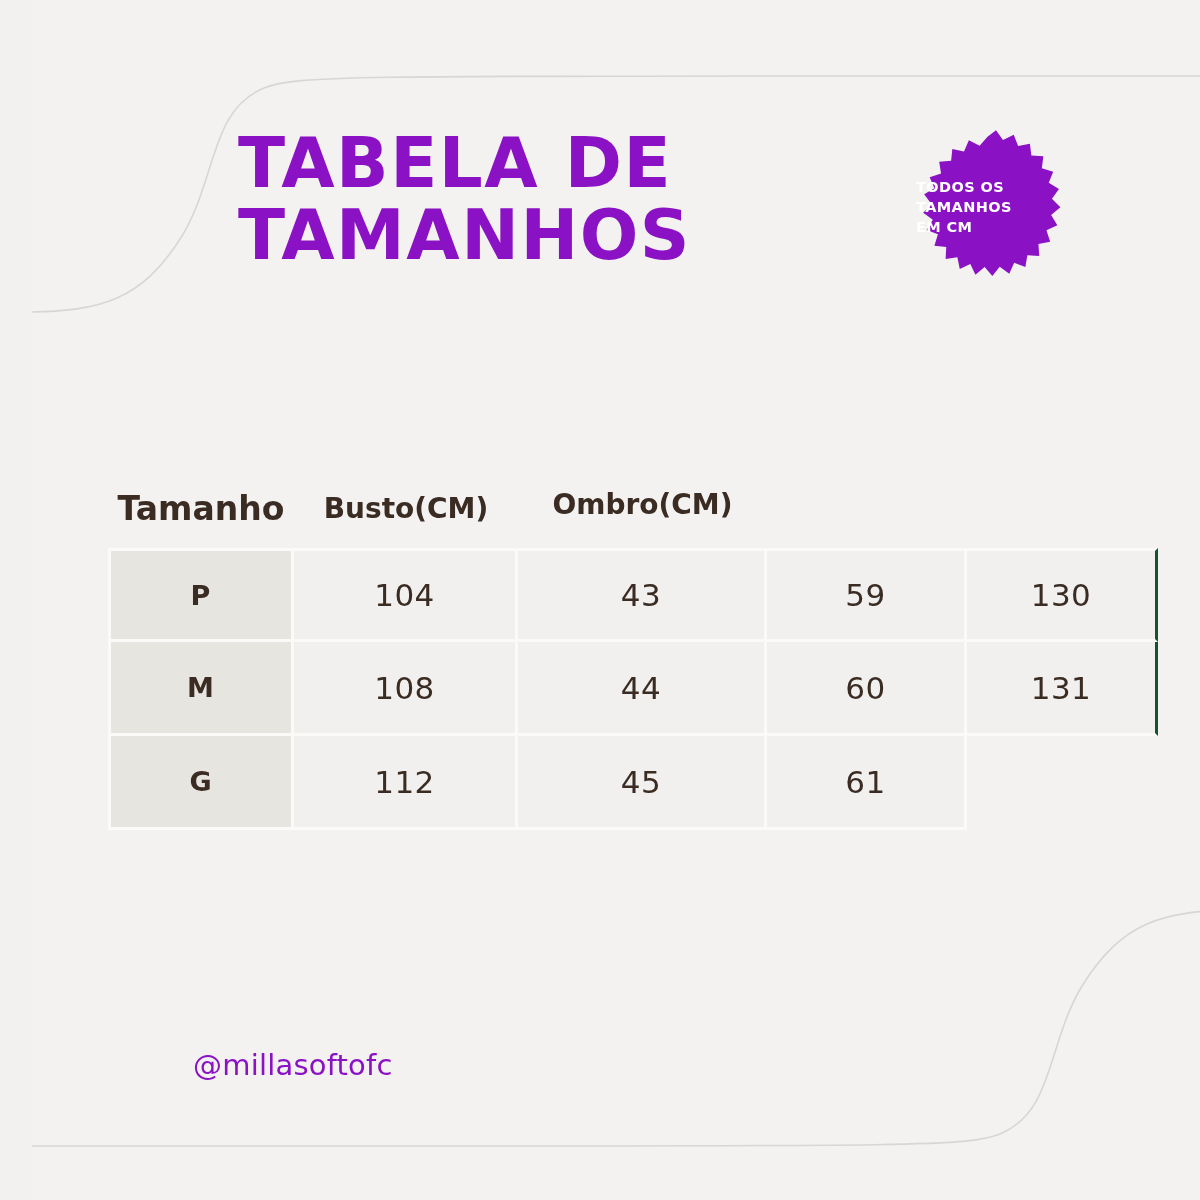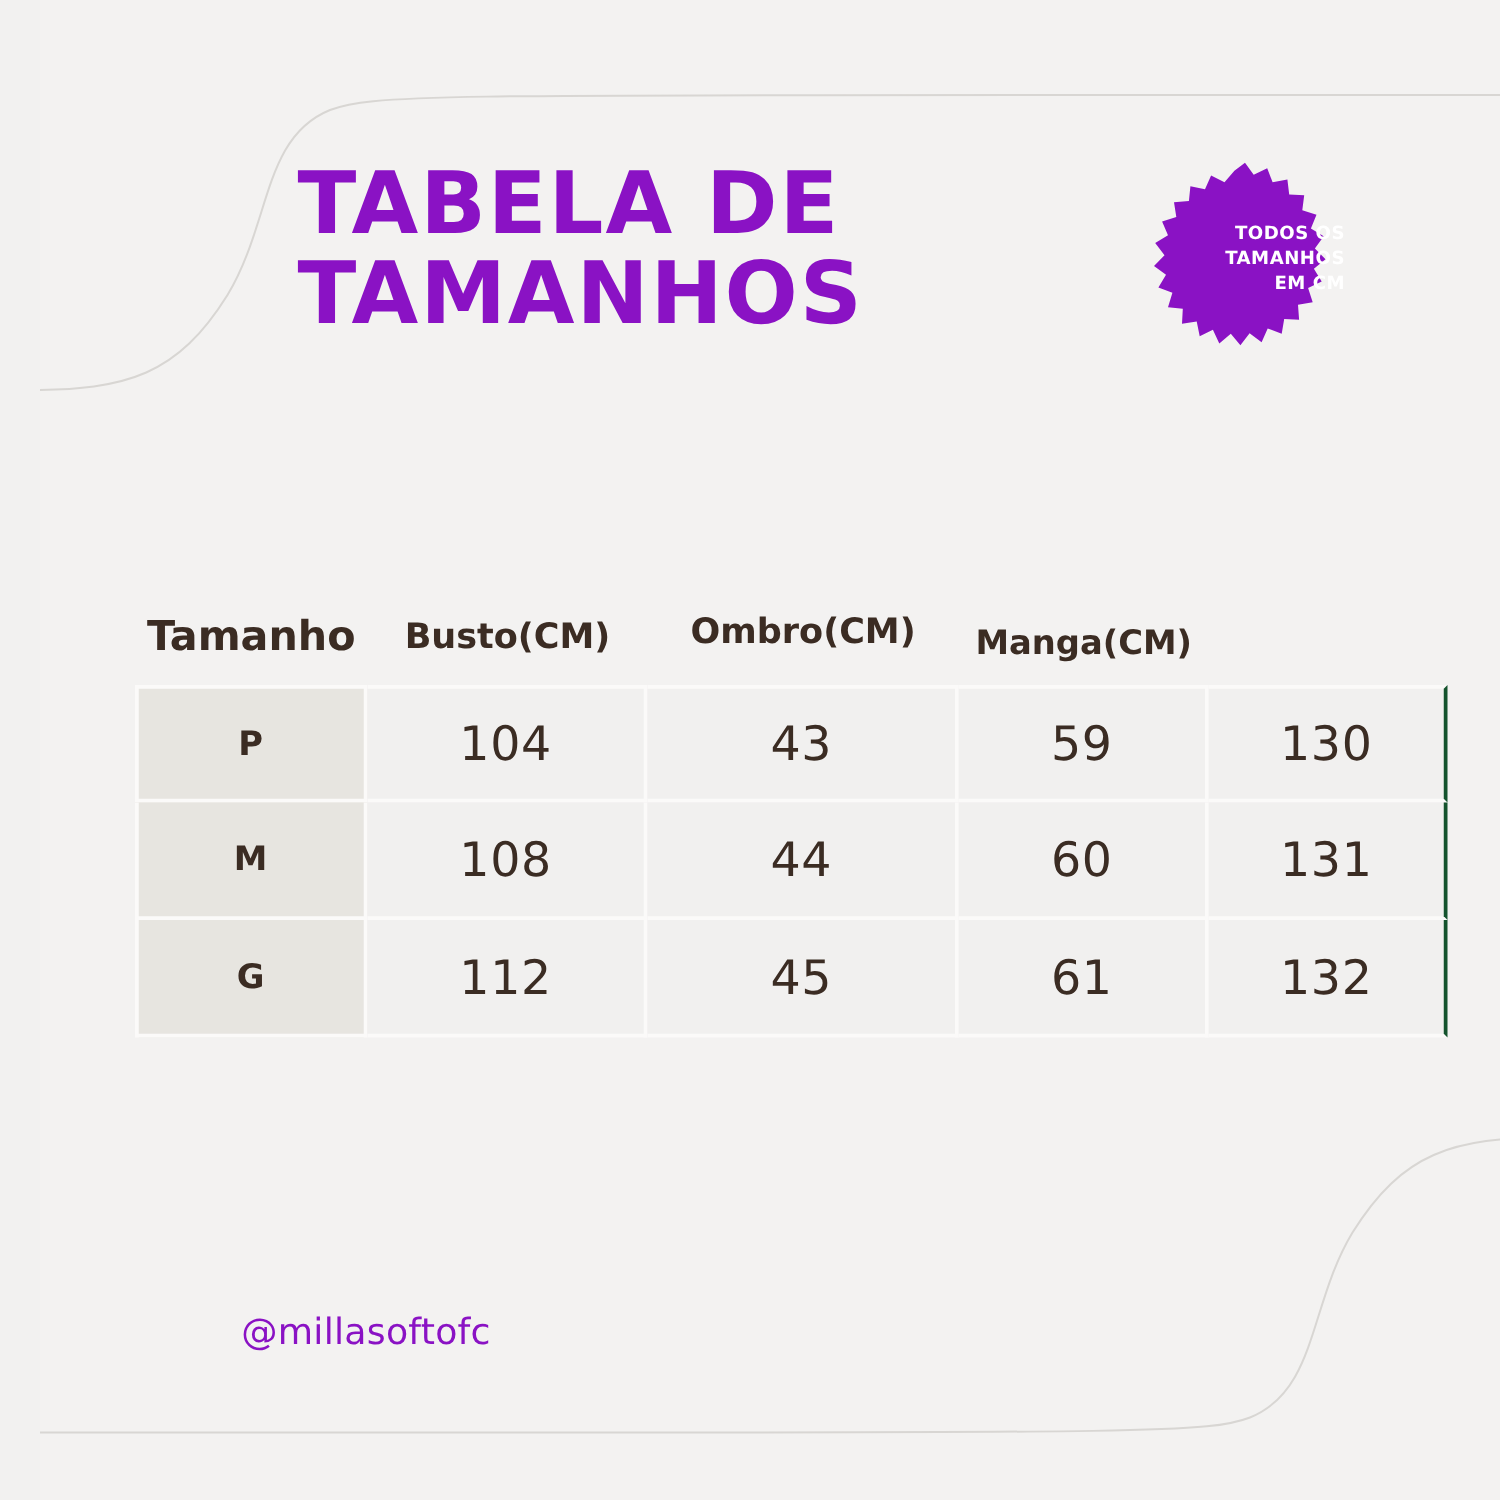--- a/index.html
+++ b/index.html
@@ -64,21 +64,21 @@
     position: absolute;
     inset: 0;
     width: 160px;
     height: 160px;
   }
   .badge-text {
     position: absolute;
     inset: 0;
     display: flex;
     flex-direction: column;
-    align-items: flex-end;
+    align-items: flex-start;
     justify-content: center;
     gap: 1px;
     z-index: 2;
   }
   .badge-text span {
     display: block;
     font-family: "DejaVu Sans", "Liberation Sans", sans-serif;
     font-weight: bold;
     font-size: 14.5px;
     line-height: 19px;
@@ -127,21 +127,21 @@
   .td {
     box-sizing: border-box;
     display: flex;
     align-items: center;
     justify-content: center;
     background: #f1f0ef;
     border-right: 3px solid #fbfaf9;
     border-bottom: 3px solid #fbfaf9;
     font-family: "DejaVu Sans", "Liberation Sans", sans-serif;
     font-weight: normal;
-    font-size: 38px;
+    font-size: 31px;
     color: #3b2c23;
     letter-spacing: 0.5px;
   }
   .tr:first-child .td { border-top: 3px solid #fbfaf9; }
   .td:first-child {
     border-left: 3px solid #fbfaf9;
     background: #e7e5e0;
     font-weight: bold;
     font-size: 27px;
     letter-spacing: 1px;
@@ -198,21 +198,20 @@
       <span>EM CM</span>
     </div>
   </div>
 
   <div class="table-wrap">
 
     <div class="thead">
       <div class="th th-0">Tamanho</div>
       <div class="th th-1">Busto(CM)</div>
       <div class="th th-2">Ombro(CM)</div>
-      <div class="th th-3">Manga(CM)</div>
     </div>
 
     <div class="tbody">
 
       <div class="tr">
         <div class="td td-c0">P</div>
         <div class="td td-c1">104</div>
         <div class="td td-c2">43</div>
         <div class="td td-c3">59</div>
         <div class="td td-c4">130</div>
@@ -224,21 +223,20 @@
         <div class="td td-c2">44</div>
         <div class="td td-c3">60</div>
         <div class="td td-c4">131</div>
       </div>
 
       <div class="tr">
         <div class="td td-c0">G</div>
         <div class="td td-c1">112</div>
         <div class="td td-c2">45</div>
         <div class="td td-c3">61</div>
-        <div class="td td-c4">132</div>
       </div>
 
     </div>
   </div>
 
   <div class="footer-handle">@millasoftofc</div>
 
 </div>
 
 </body></html>

